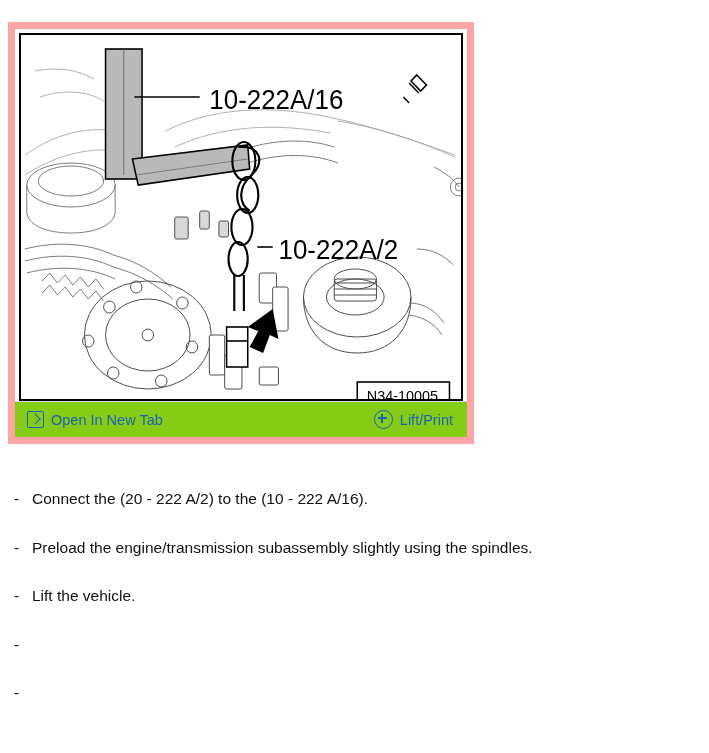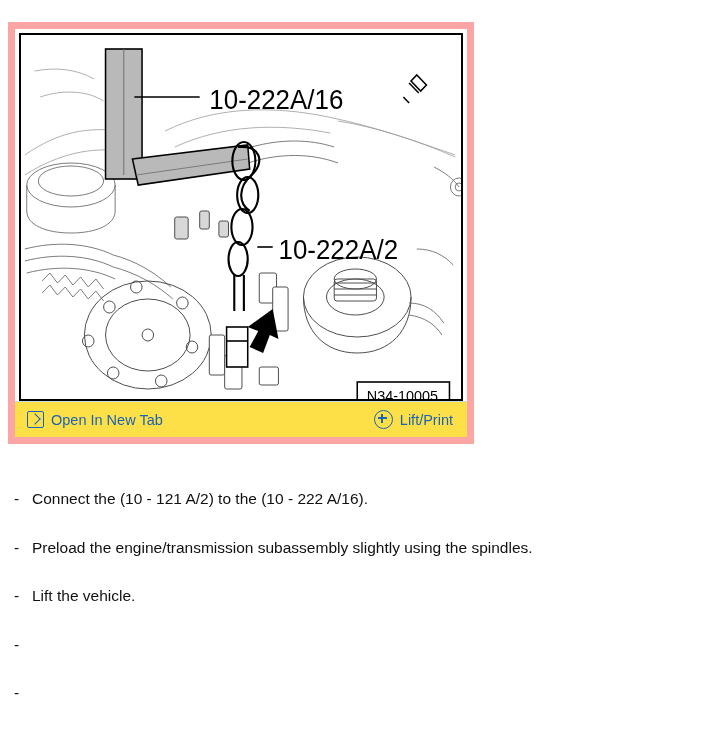--- a/index.html
+++ b/index.html
@@ -32,21 +32,21 @@
     height: 368px;
     border: 2px solid #000000;
     background: #ffffff;
     overflow: hidden;
     box-sizing: border-box;
   }
   .fig-svg { display: block; width: 100%; height: 100%; }
 
   .figure-actions {
     height: 36px;
-    background: #fde047;
+    background: #84cc16;
     border-top: 1px solid #c9d6e4;
     display: flex;
     align-items: center;
     justify-content: space-between;
     padding: 0 14px 0 12px;
     box-sizing: border-box;
   }
   .action-link {
     display: flex;
     align-items: center;
@@ -271,21 +271,21 @@
       <span class="icon-plus-circle"></span>
       <span class="label">Lift/Print</span>
     </a>
   </div>
 </div>
 
 <div class="steps">
 
   <div class="step-row">
     <span class="step-dash">-</span>
-    <span class="step-text">Connect the (10 - 121 A/2) to the (10 - 222 A/16).</span>
+    <span class="step-text">Connect the (20 - 222 A/2) to the (10 - 222 A/16).</span>
   </div>
 
   <div class="step-row">
     <span class="step-dash">-</span>
     <span class="step-text">Preload the engine/transmission subassembly slightly using the spindles.</span>
   </div>
 
   <div class="step-row">
     <span class="step-dash">-</span>
     <span class="step-text">Lift the vehicle.</span>

